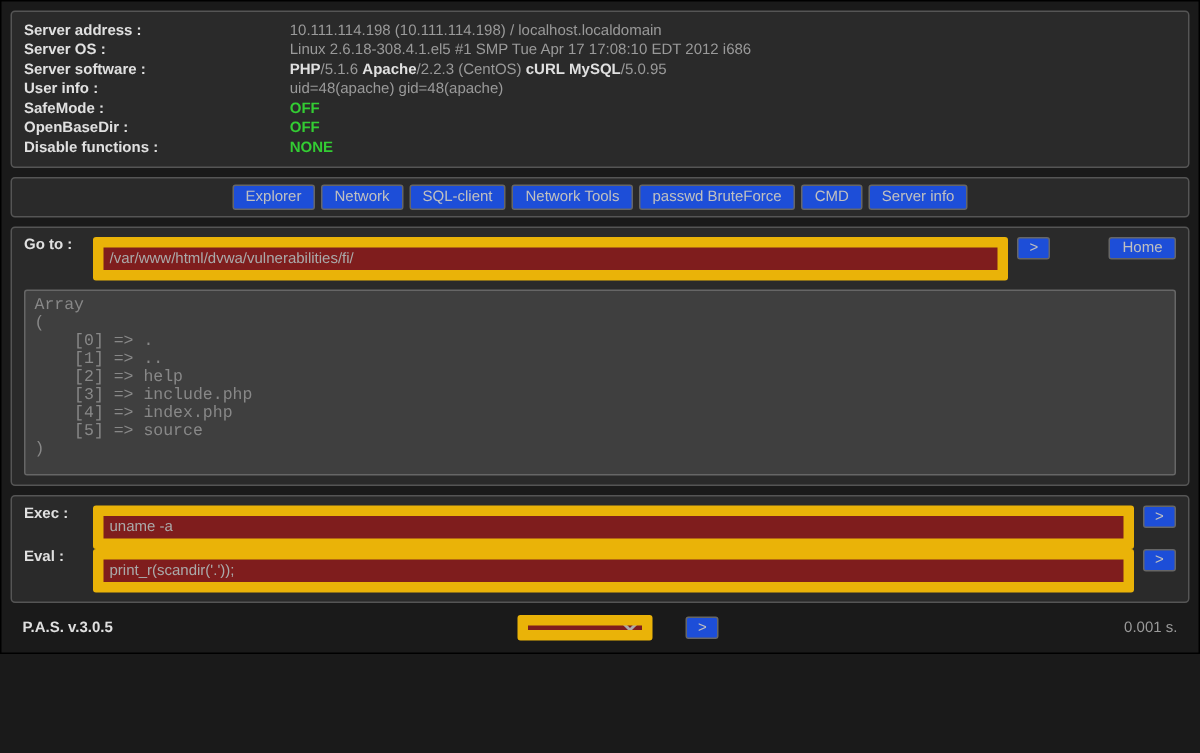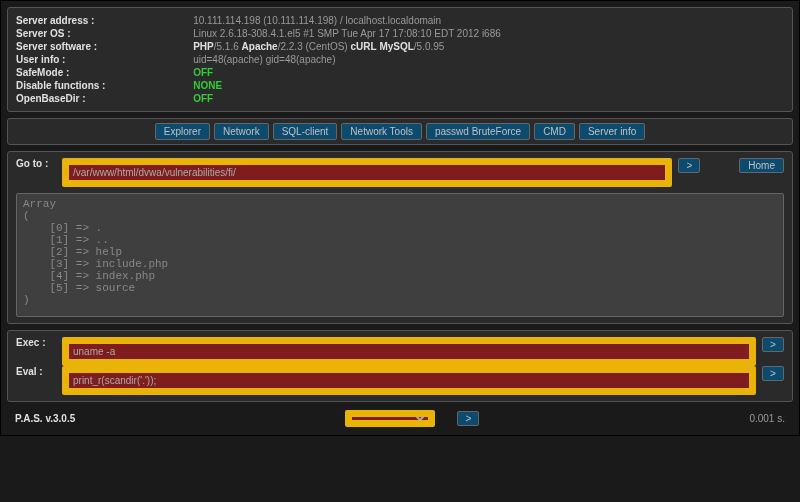--- a/index.html
+++ b/index.html
@@ -19,21 +19,21 @@
     margin-bottom: 6px;
   }
   .info-table { width: 100%; border-collapse: collapse; }
   .info-table td { padding: 1px 4px 1px 0; vertical-align: top; white-space: nowrap; }
   .info-label { color: #e0e0e0; font-weight: bold; padding-right: 8px; }
   .info-val { color: #9a9a9a; }
   .green { color: #33cc33; font-weight: bold; }
   .bold { color: #e0e0e0; font-weight: bold; }
   .nav-row { display: flex; justify-content: center; gap: 4px; }
   .btn, .btn-sm {
-    background: #0c4a6e;
+    background: #1d4ed8;
     border: 1px solid #666;
     color: #c0c0c0;
     font-family: inherit;
     font-size: 10px;
     padding: 2px 8px;
     cursor: pointer;
     border-radius: 2px;
   }
   .main-panel { flex: 1; display: flex; flex-direction: column; }
   .row { display: flex; align-items: flex-start; gap: 6px; margin-bottom: 4px; }
@@ -94,26 +94,26 @@
       </tr>
       <tr>
         <td class="info-label">User info :</td>
         <td class="info-val">uid=48(apache) gid=48(apache)</td>
       </tr>
       <tr>
         <td class="info-label">SafeMode :</td>
         <td class="green">OFF</td>
       </tr>
       <tr>
+        <td class="info-label">OpenBaseDir :</td>
+        <td class="green">OFF</td>
+      </tr>
+      <tr>
         <td class="info-label">Disable functions :</td>
         <td class="green">NONE</td>
-      </tr>
-      <tr>
-        <td class="info-label">OpenBaseDir :</td>
-        <td class="green">OFF</td>
       </tr>
     </tbody>
       </table>
   </div>
 
   <div class="panel" style="padding:4px;">
     <div class="nav-row">
       <button class="btn">Explorer</button>
       <button class="btn">Network</button>
       <button class="btn">SQL-client</button>

